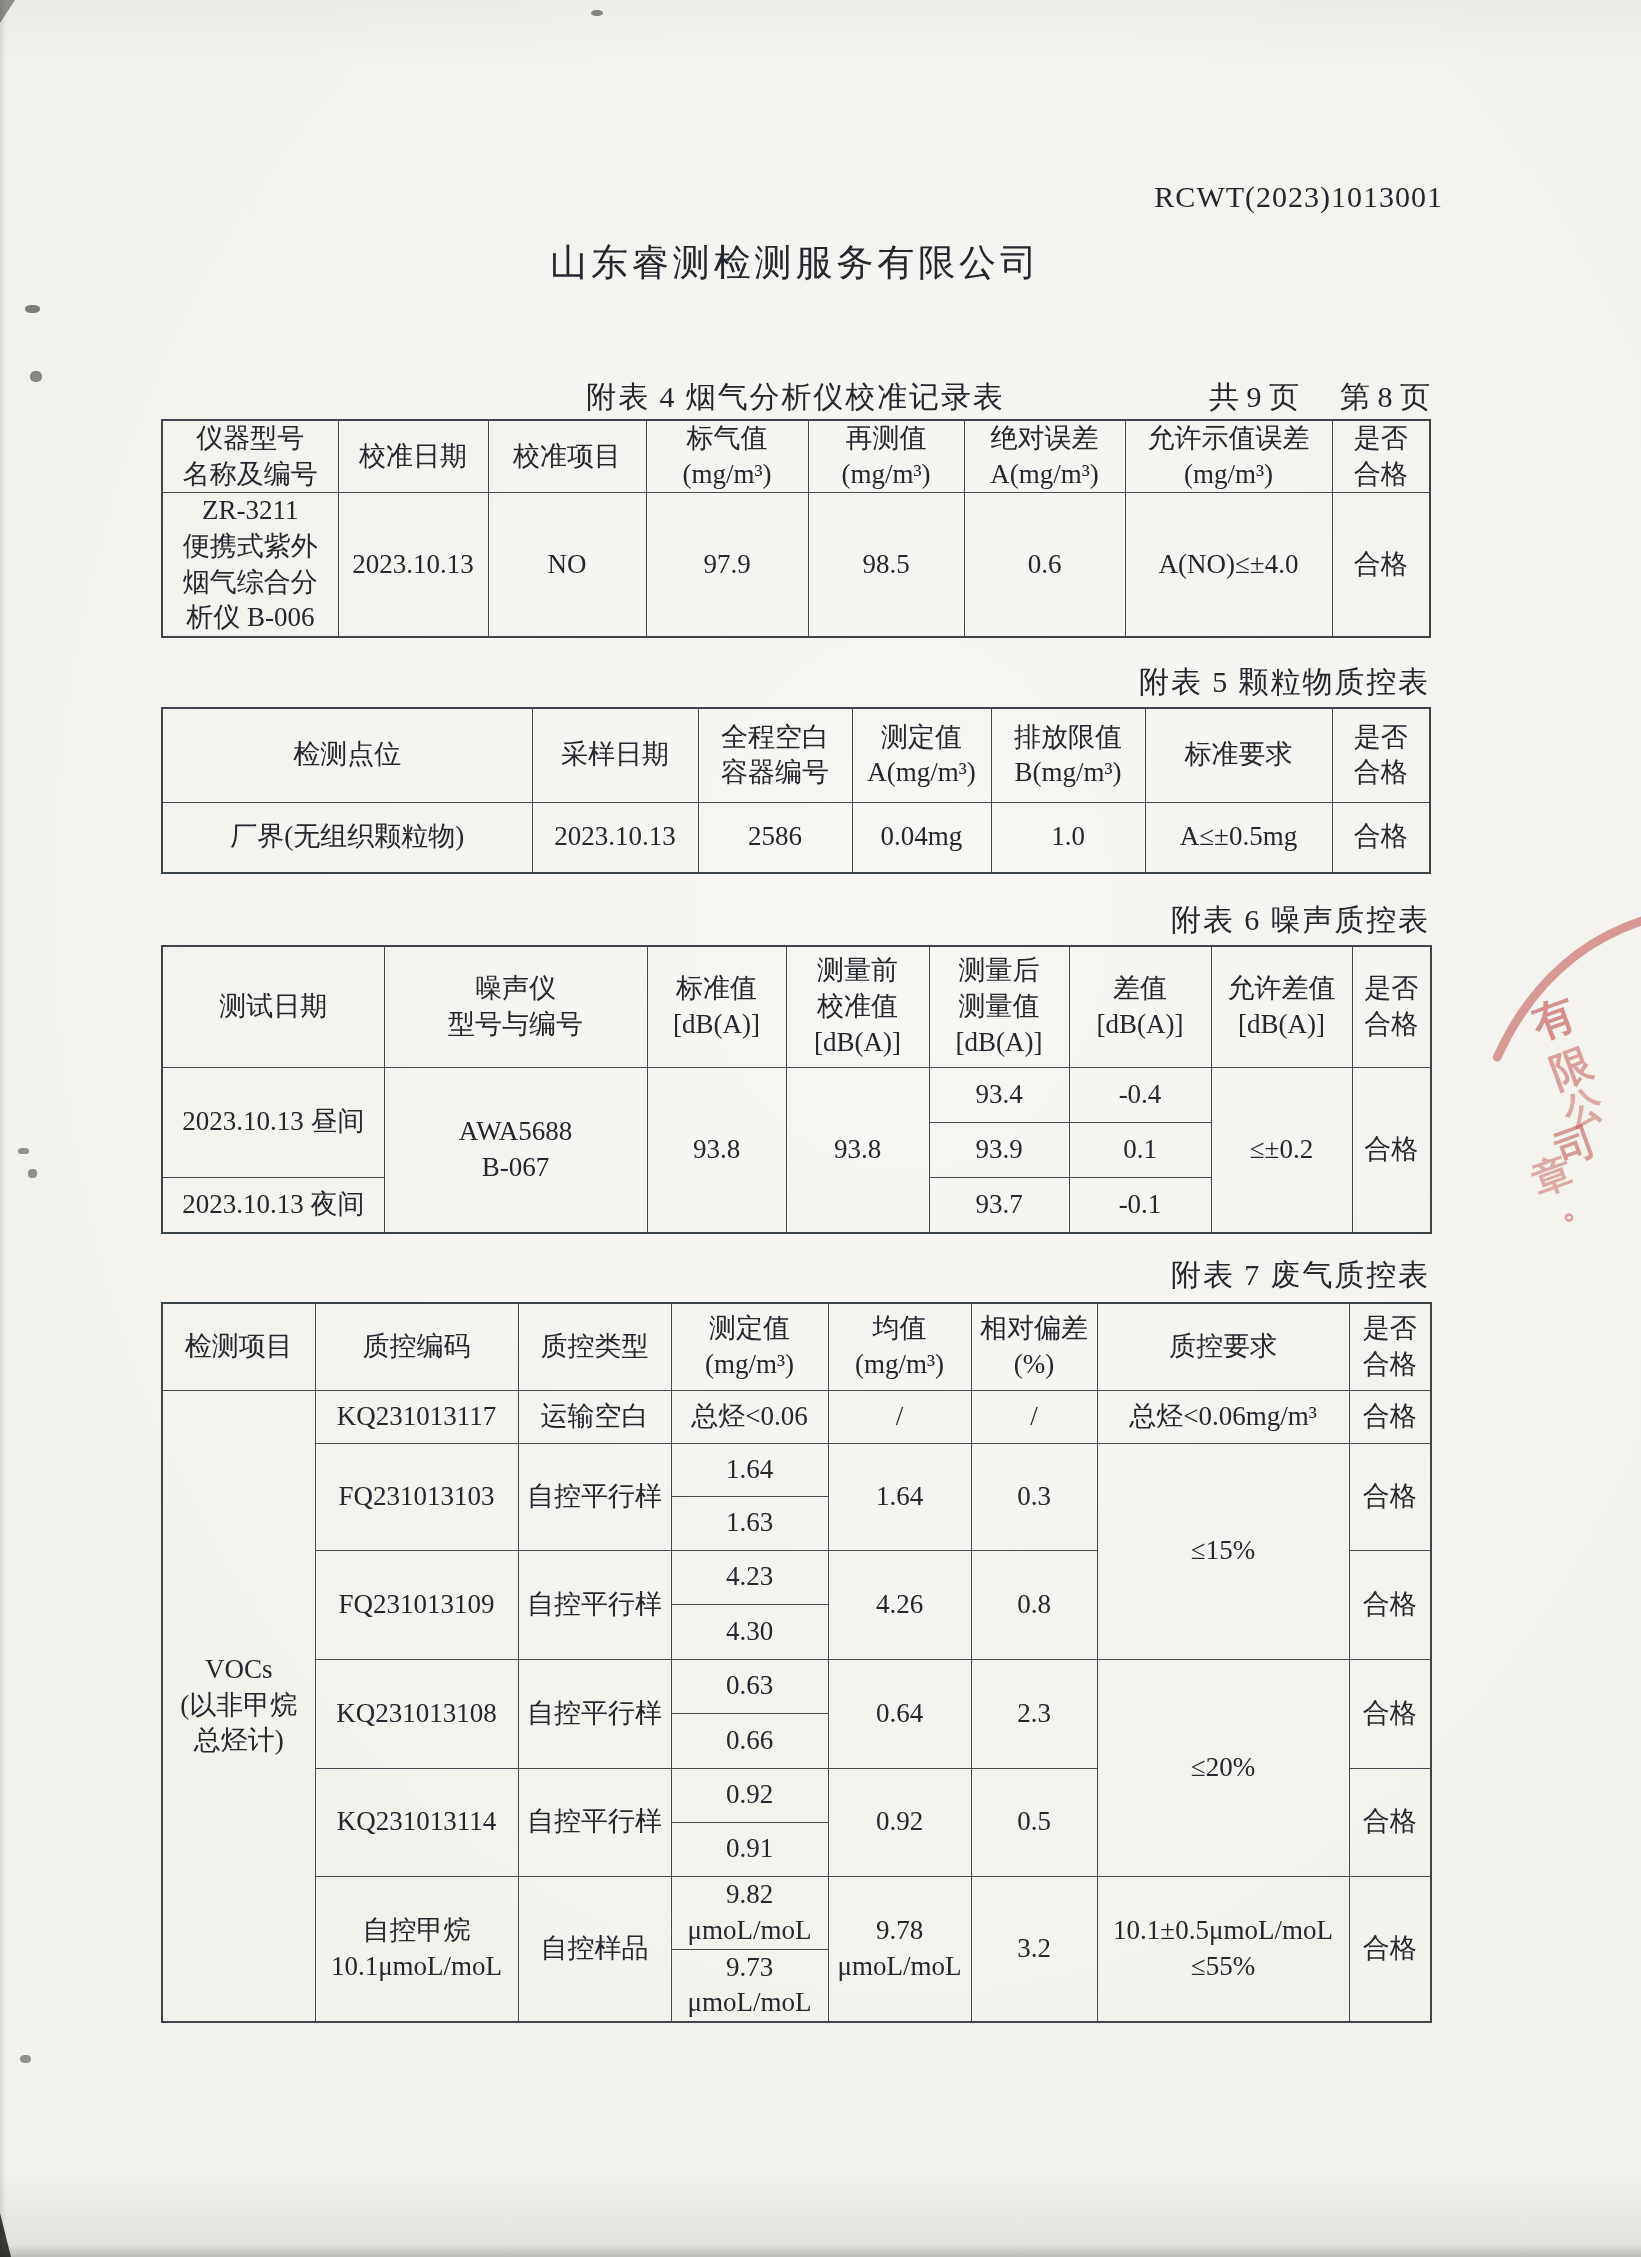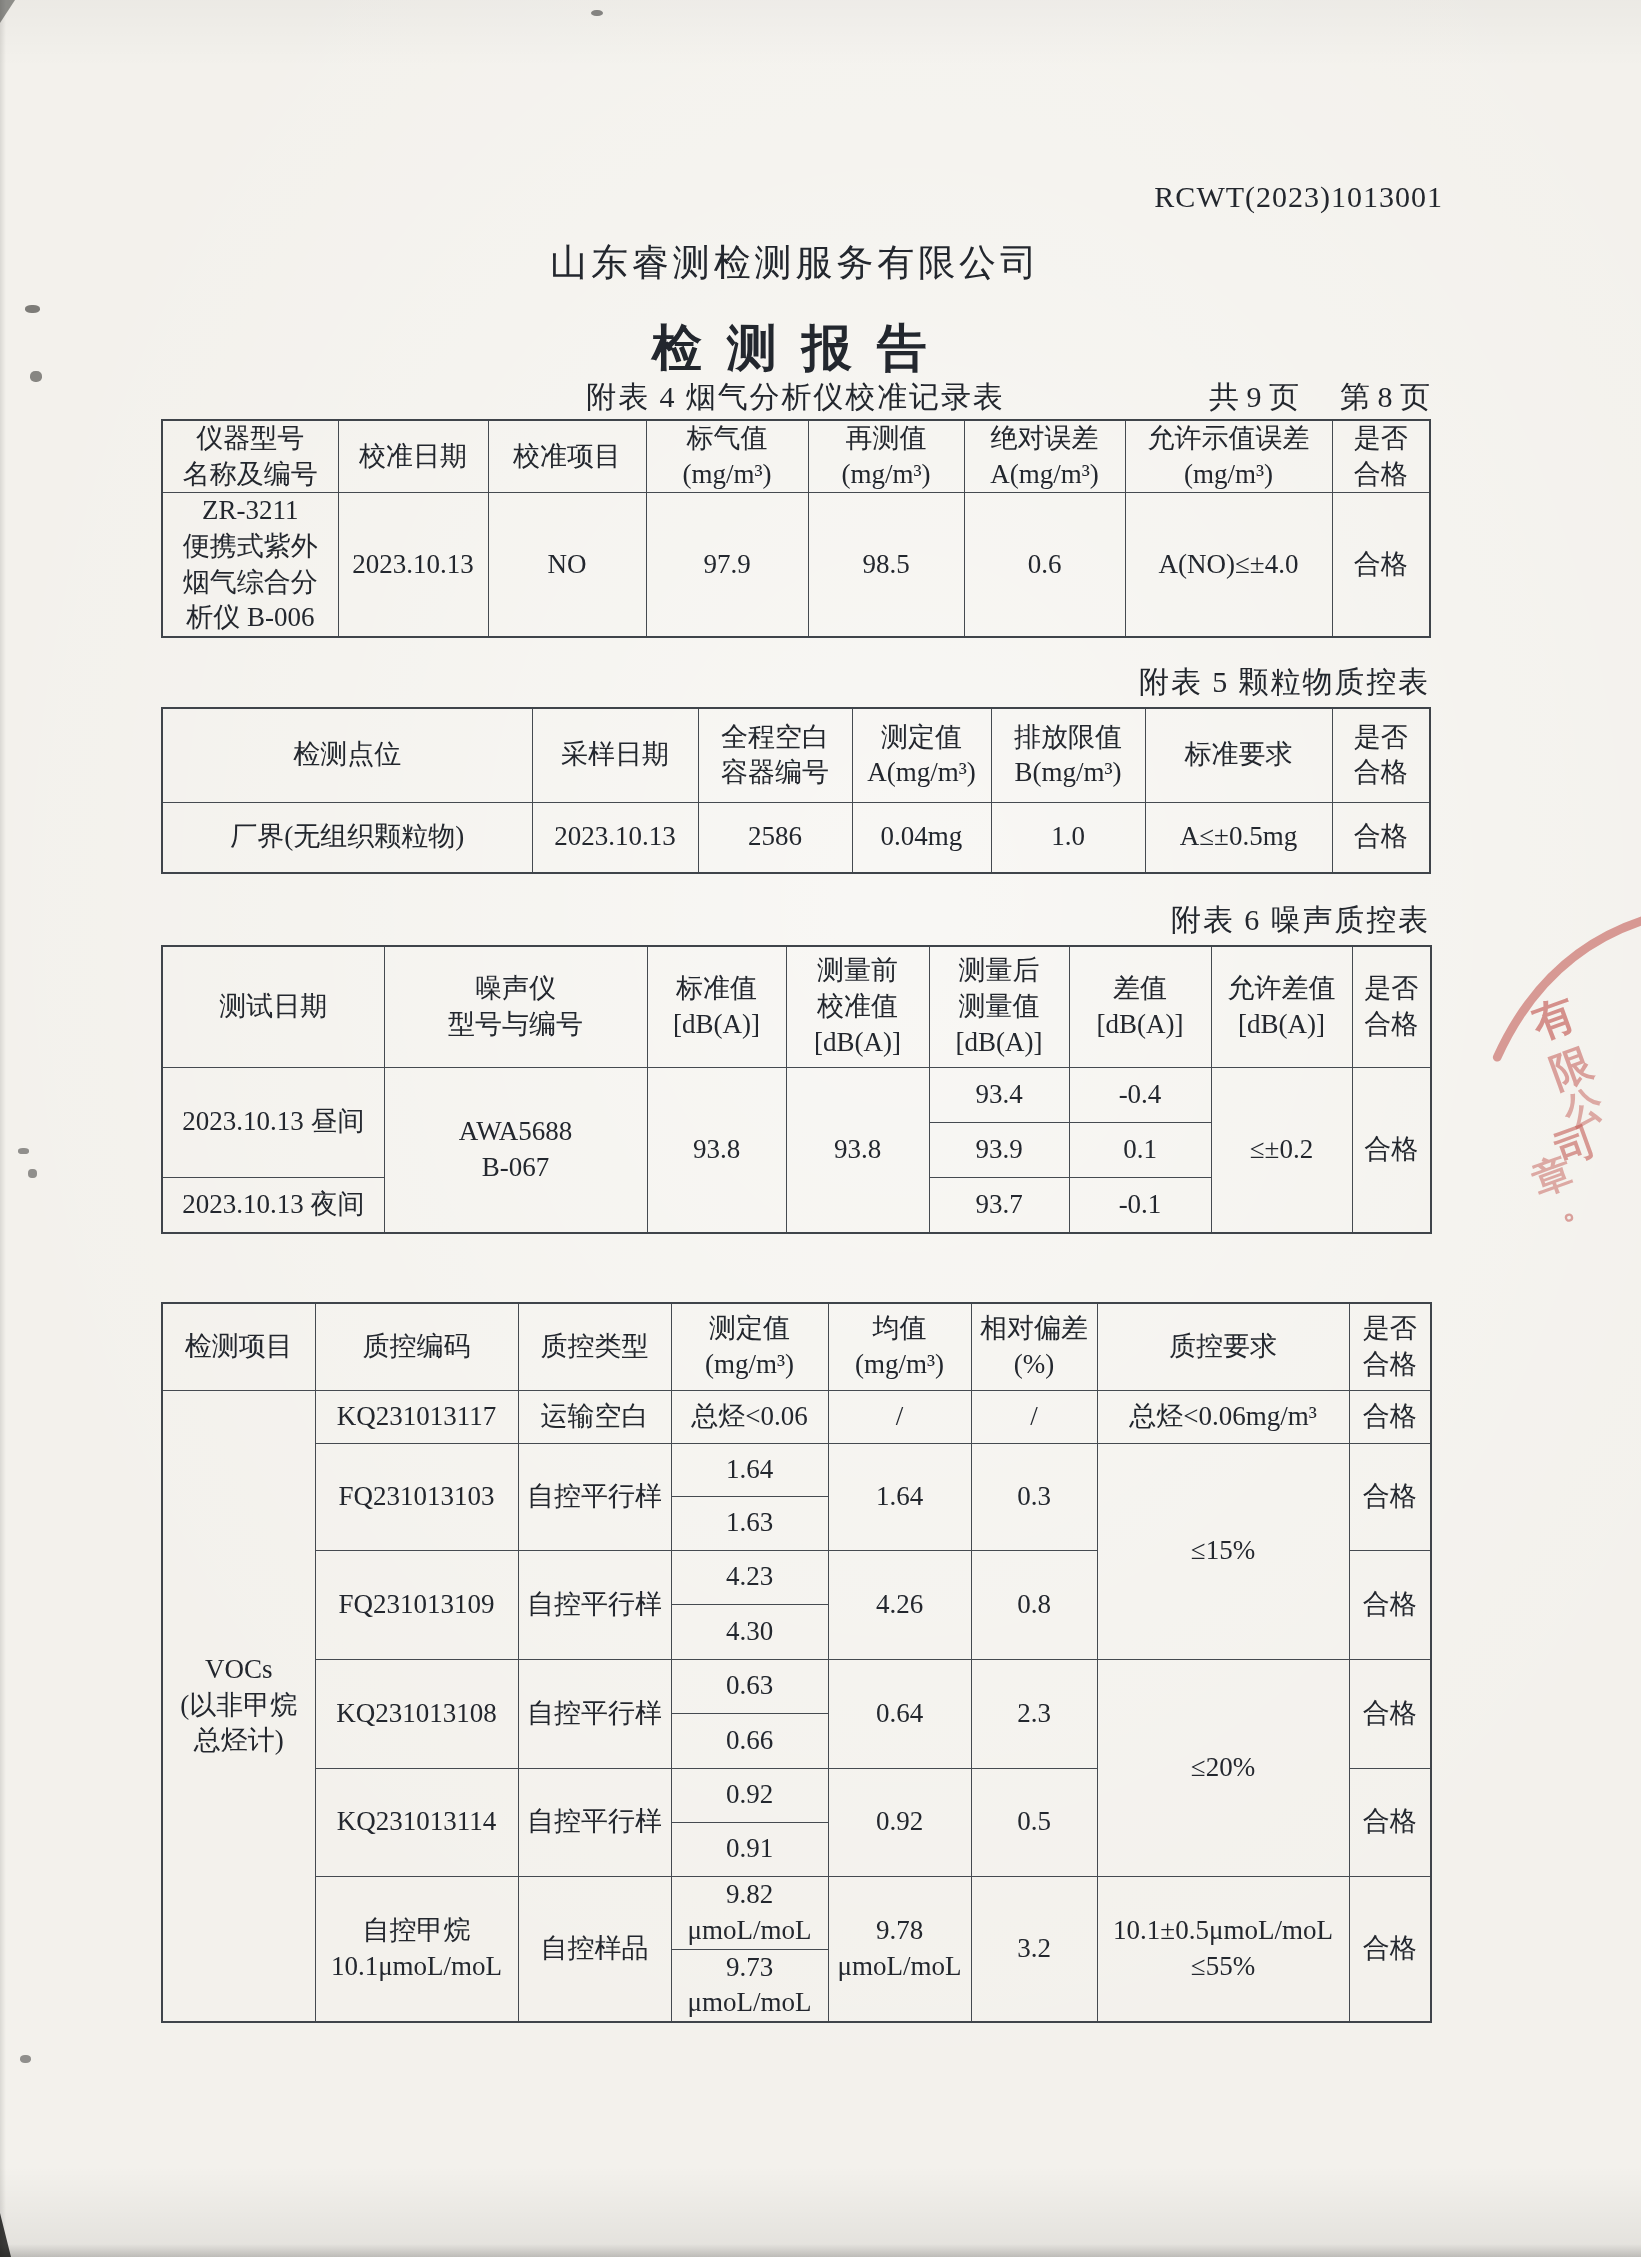--- a/index.html
+++ b/index.html
@@ -58,21 +58,20 @@
   .stamp-char{position:absolute;color:#c0504a;font-weight:700;
               transform:rotate(-20deg);opacity:0.6;}
 </style>
 </head>
 <body>
 
 <div class="page">
 
   <div class="doc-number">RCWT(2023)1013001</div>
   <div class="company">山东睿测检测服务有限公司</div>
-  <div class="report-title">检测报告</div>
 
   <div class="caption-row">
     <div class="cap">附表 4  烟气分析仪校准记录表</div>
     <div class="pagination"><span>共 9 页</span><span>第 8 页</span></div>
   </div>
 
   <table class="t t4">
     <colgroup>
         <col style="width:176px">
         <col style="width:150px">
@@ -201,20 +200,21 @@
       <td>0.1</td>
     </tr>
     <tr style="height:56px">
       <td>2023.10.13 夜间</td>
       <td>93.7</td>
       <td>-0.1</td>
     </tr>
   </tbody>
     </table>
 
+  <div class="tbl-caption cap7">附表 7  废气质控表</div>
   <table class="t t7">
     <colgroup>
         <col style="width:153px">
         <col style="width:203px">
         <col style="width:153px">
         <col style="width:157px">
         <col style="width:143px">
         <col style="width:126px">
         <col style="width:252px">
         <col style="width:82px">

